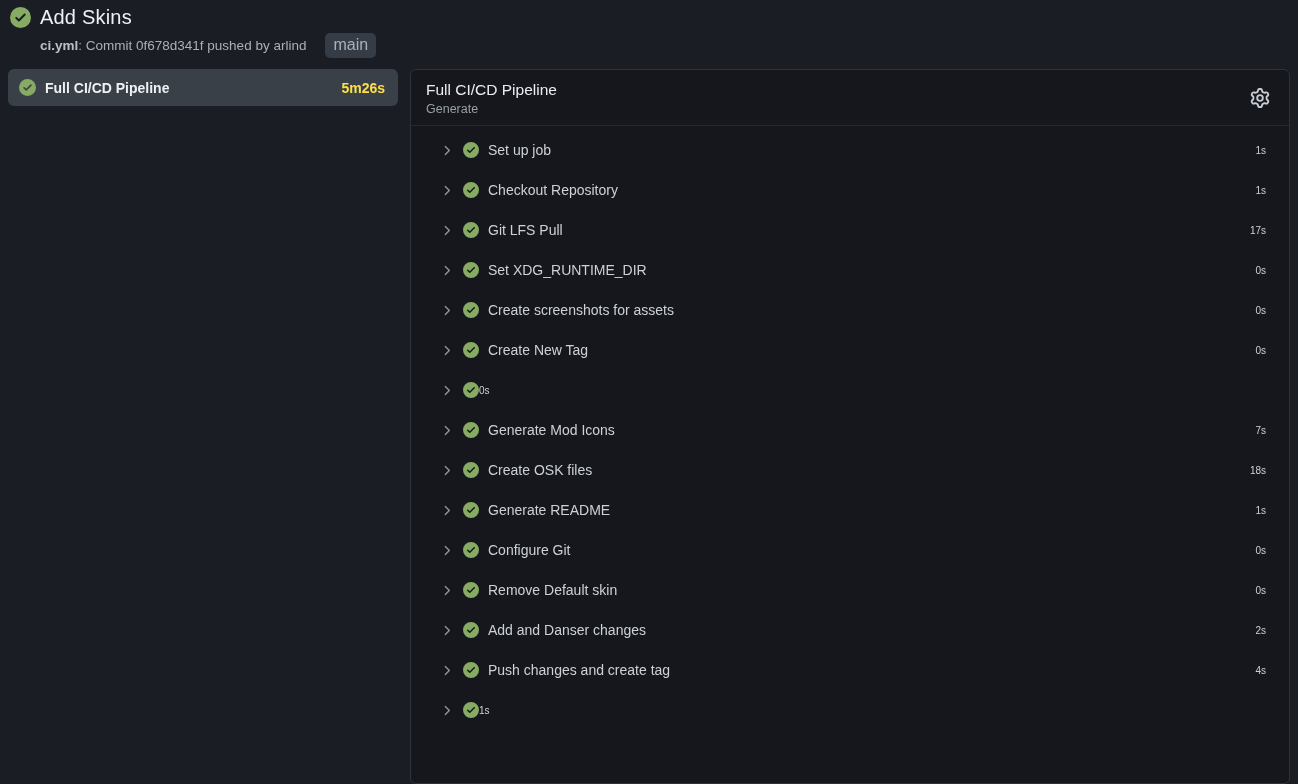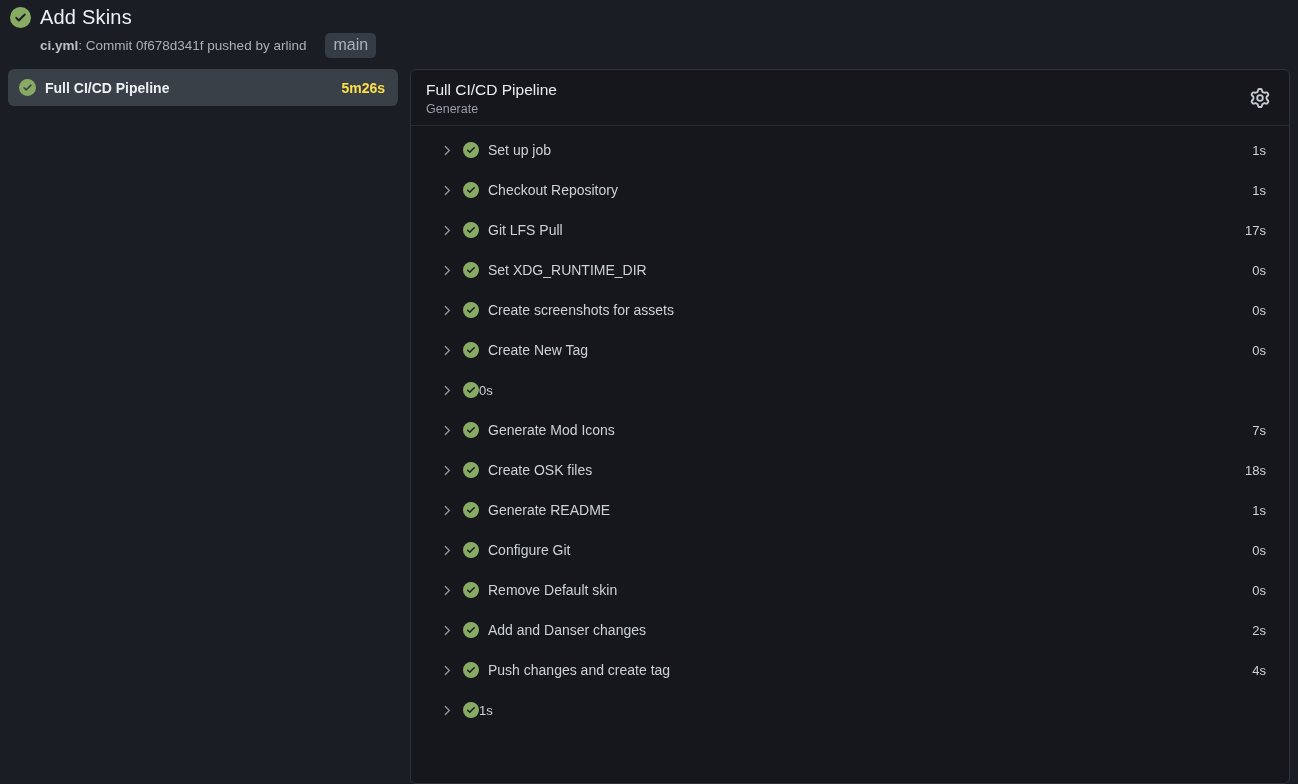--- a/index.html
+++ b/index.html
@@ -77,21 +77,21 @@
     padding: 0 23px 0 28px;
     cursor: pointer;
   }
   .step-chevron {
     width: 15px; height: 15px;
     display: inline-flex; flex-shrink: 0;
     color: #8d959d;
   }
   .step-check { width: 16px; height: 16px; display: inline-flex; flex-shrink: 0; margin-left: 9px; }
   .step-name { font-size: 14px; color: #ccd2d8; margin-left: 9px; flex: 1; }
-  .step-duration { font-size: 13px; color: #ccd2d8; }
+  .step-duration { font-size: 10px; color: #ccd2d8; }
   svg { display: block; width: 100%; height: 100%; }
 </style>
 </head>
 <body>
 
 <div class="run-header">
   <div class="run-title-row">
     <span class="status-icon">
       <svg viewBox="0 0 16 16">
         <path d="M8 16A8 8 0 1 1 8 0a8 8 0 0 1 0 16Zm3.78-9.72a.751.751 0 0 0-.018-1.042.751.751 0 0 0-1.042-.018L6.75 9.19 5.28 7.72a.751.751 0 0 0-1.042.018.751.751 0 0 0-.018 1.042l2 2a.75.75 0 0 0 1.06 0Z" fill="#87ab63"></path>

